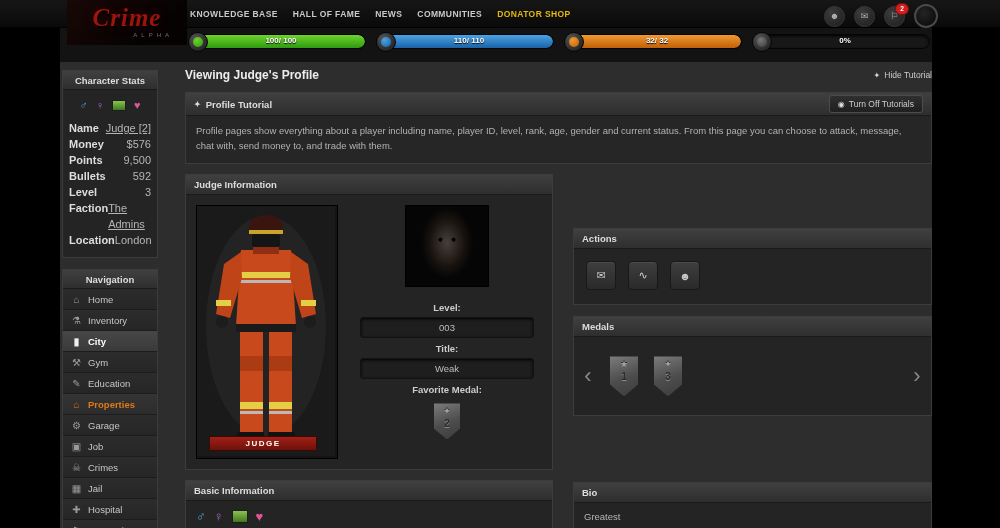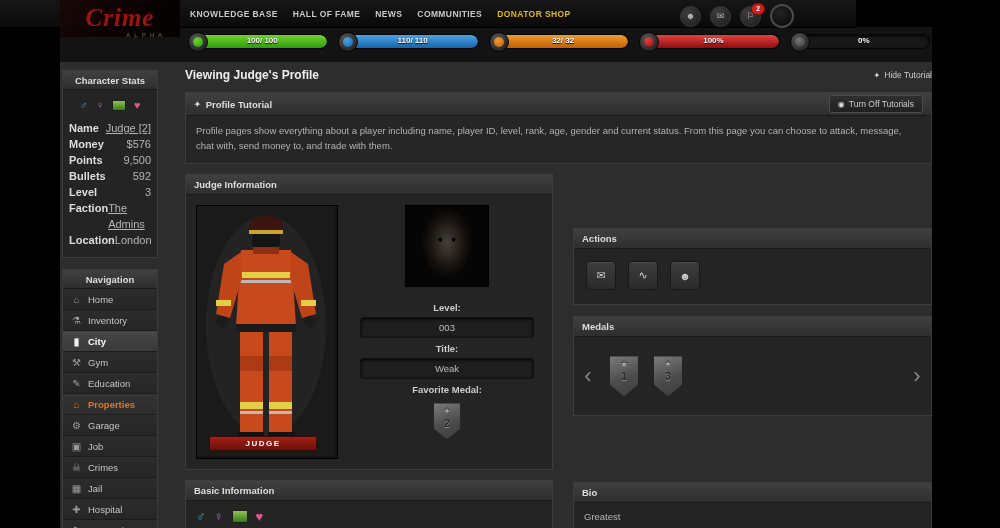--- a/index.html
+++ b/index.html
@@ -1,29 +1,29 @@
 <!DOCTYPE html>
 <html><head>
 <meta charset="utf-8">
 <style>
   html,body{margin:0;padding:0;background:#000;font-family:"Liberation Sans",sans-serif;}
   .viewport{position:relative;width:1000px;height:528px;overflow:hidden;background:#000;}
 
   
-  .topbar{position:absolute;left:0;top:0;width:856px;height:27px;background:linear-gradient(#161616,#0a0a0a);border-bottom:1px solid #000;z-index:5;}
+  .topbar{position:absolute;left:0;top:0;width:1000px;height:27px;background:linear-gradient(#161616,#0a0a0a);border-bottom:1px solid #000;z-index:5;}
   .topnav{position:absolute;left:190px;top:0;height:27px;display:flex;gap:15px;align-items:center;}
   .topnav-item{font-size:8.5px;font-weight:bold;color:#c9c9c9;letter-spacing:.4px;cursor:pointer;white-space:nowrap;}
   .topnav-item.donator{color:#e2b90c;}
   .topbar-right{position:absolute;right:62px;top:4px;display:flex;gap:9px;align-items:center;}
   .circ-btn{position:relative;width:19px;height:19px;border-radius:50%;background:radial-gradient(circle at 35% 30%,#3d3d3d,#1c1c1c);border:1px solid #3a3a3a;color:#b5b5b5;font-size:9px;display:flex;align-items:center;justify-content:center;cursor:pointer;}
   .badge{position:absolute;top:-4px;right:-5px;min-width:10px;height:10px;border-radius:6px;background:#cf1f1f;color:#fff;font-size:6.5px;font-weight:bold;line-height:10px;text-align:center;padding:0 1px;border:1px solid #7d0d0d;}
   .avatar{width:20px;height:20px;border-radius:50%;background:radial-gradient(circle at 40% 35%,#242424,#060606);border:2px solid #4a4a4a;cursor:pointer;}
 
   
-  .logo{position:absolute;left:60px;top:0;width:120px;height:37px;background:linear-gradient(140deg,#190807,#070202 70%);z-index:6;cursor:pointer;}
+  .logo{position:absolute;left:67px;top:0;width:120px;height:45px;background:linear-gradient(140deg,#190807,#070202 70%);z-index:6;cursor:pointer;}
   .logo-title{font-family:"Liberation Serif",serif;font-style:italic;font-weight:bold;font-size:25px;color:#9c150c;text-align:center;line-height:36px;text-shadow:1px 2px 2px #000,0 0 8px #3a0500;letter-spacing:1px;}
   .logo-sub{font-size:6px;color:#6e6e6e;letter-spacing:4px;text-align:right;padding-right:14px;margin-top:-4px;}
 
   
   .shell-top{position:absolute;left:60px;top:27px;width:872px;height:35px;background:#131313;}
   .main-bg{position:absolute;left:60px;top:62px;width:872px;height:466px;background:#2d2d2d;}
 
   
   .statusbars{position:absolute;left:188px;top:33px;width:742px;height:20px;display:flex;gap:10px;z-index:4;}
   .sbar{flex:1;position:relative;height:16px;}
@@ -156,29 +156,20 @@
       <span class="sbar-text">110/ 110</span>
     </div>
     <div class="sbar">
       <span class="orb-wrap">
           <span class="orb" style="background: radial-gradient(circle at 35% 30%, rgb(240, 154, 48), rgb(192, 95, 8));"></span>
         </span>
       <div class="sbar-track">
           <div class="sbar-fill" style="width: 100%; background: linear-gradient(rgb(240, 154, 48) 0%, rgb(192, 95, 8) 100%);"></div>
         </div>
       <span class="sbar-text">32/ 32</span>
-    </div>
-    <div class="sbar">
-      <span class="orb-wrap">
-          <span class="orb" style="background: radial-gradient(circle at 35% 30%, rgb(228, 64, 64), rgb(142, 14, 14));"></span>
-        </span>
-      <div class="sbar-track">
-          <div class="sbar-fill" style="width: 100%; background: linear-gradient(rgb(228, 64, 64) 0%, rgb(142, 14, 14) 100%);"></div>
-        </div>
-      <span class="sbar-text">100%</span>
     </div>
     <div class="sbar">
       <span class="orb-wrap">
           <span class="orb" style="background: radial-gradient(circle at 35% 30%, rgb(119, 119, 119), rgb(58, 58, 58));"></span>
         </span>
       <div class="sbar-track"></div>
       <span class="sbar-text">0%</span>
     </div>
   </div>
 

